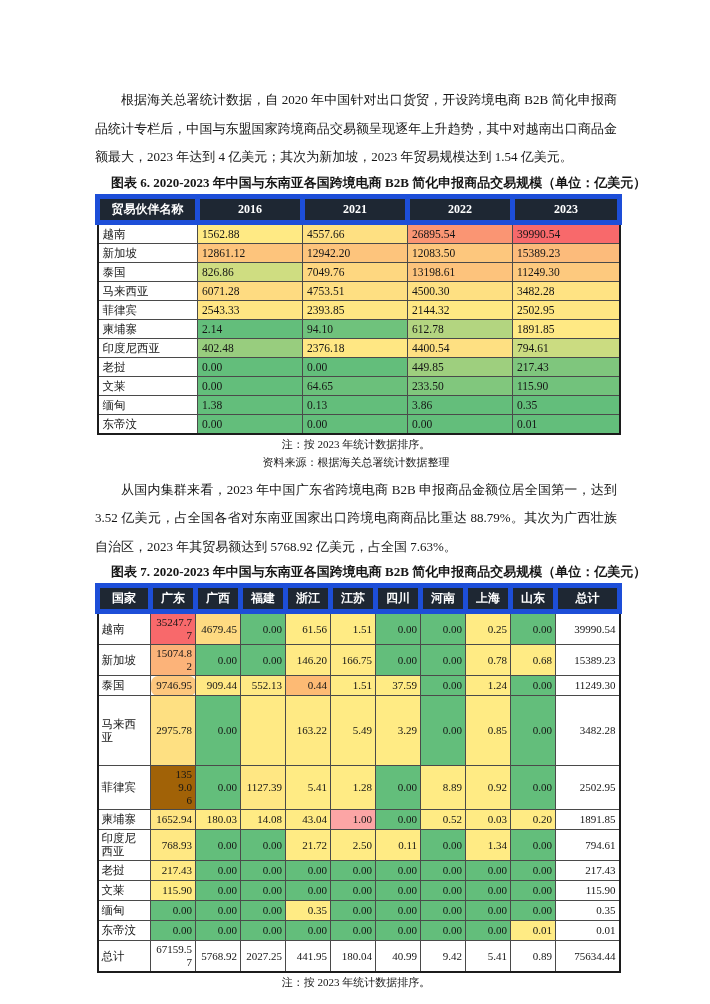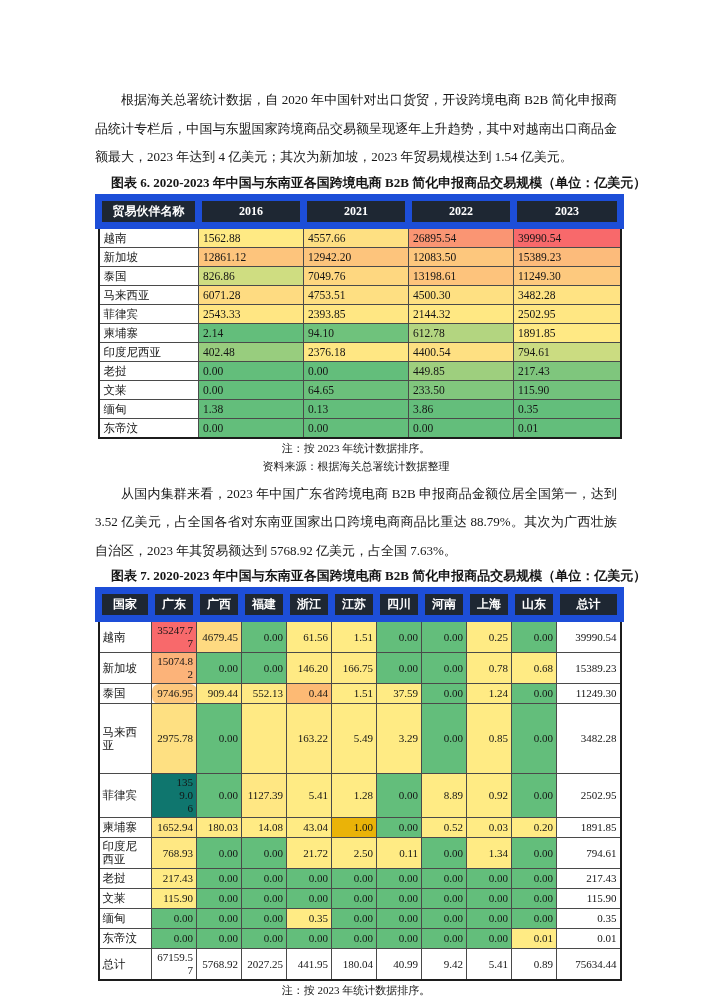--- a/index.html
+++ b/index.html
@@ -39,21 +39,21 @@
     overflow:hidden;
   }
   thead th{
     background:#1E2733;
     color:#ffffff;
     font-weight:bold;
     font-size:12px;
     padding:2px 2px;
     height:20px;
     text-align:center;
-    border:7px solid #1d4ed8;
+    border:5px solid #1d4ed8;
   }
   .t6 td{
     font-size:11.5px;
     line-height:14px;
     padding:2px 4px;
     height:19px;
     text-align:left;
     vertical-align:middle;
   }
   .t6 td.name{background:#ffffff;}
@@ -273,38 +273,38 @@
           <td style="background: rgb(255, 234, 132);">163.22</td>
           <td style="background: rgb(255, 235, 132);">5.49</td>
           <td style="background: rgb(255, 235, 132);">3.29</td>
           <td style="background: rgb(99, 190, 123);">0.00</td>
           <td style="background: rgb(255, 235, 132);">0.85</td>
           <td style="background: rgb(99, 190, 123);">0.00</td>
           <td class="total">3482.28</td>
         </tr>
         <tr>
           <td class="name">菲律宾</td>
-          <td style="background: #0f766e; padding-left: 23px;">1359.06</td>
+          <td style="background: #a16207; padding-left: 23px;">1359.06</td>
           <td style="background: rgb(99, 190, 123);">0.00</td>
           <td style="background: rgb(255, 231, 131); margin-top: 30px;">1127.39</td>
           <td style="background: rgb(255, 235, 132);">5.41</td>
           <td style="background: rgb(255, 235, 132);">1.28</td>
           <td style="background: rgb(99, 190, 123);">0.00</td>
           <td style="background: rgb(255, 235, 132);">8.89</td>
           <td style="background: rgb(255, 235, 132);">0.92</td>
           <td style="background: rgb(99, 190, 123);">0.00</td>
           <td class="total">2502.95</td>
         </tr>
         <tr>
           <td class="name">柬埔寨</td>
           <td style="background: rgb(255, 229, 131);">1652.94</td>
           <td style="background: rgb(255, 234, 132);">180.03</td>
           <td style="background: rgb(255, 235, 132);">14.08</td>
           <td style="background: rgb(255, 235, 132);">43.04</td>
-          <td style="background: #eab308;">1.00</td>
+          <td style="background: #fca5a5;">1.00</td>
           <td style="background: rgb(99, 190, 123);">0.00</td>
           <td style="background: rgb(255, 235, 132);">0.52</td>
           <td style="background: rgb(255, 235, 132);">0.03</td>
           <td style="background: rgb(255, 235, 132);">0.20</td>
           <td class="total">1891.85</td>
         </tr>
         <tr>
           <td class="name">印度尼西亚</td>
           <td style="background: rgb(255, 232, 131);">768.93</td>
           <td style="background: rgb(99, 190, 123);">0.00</td>

